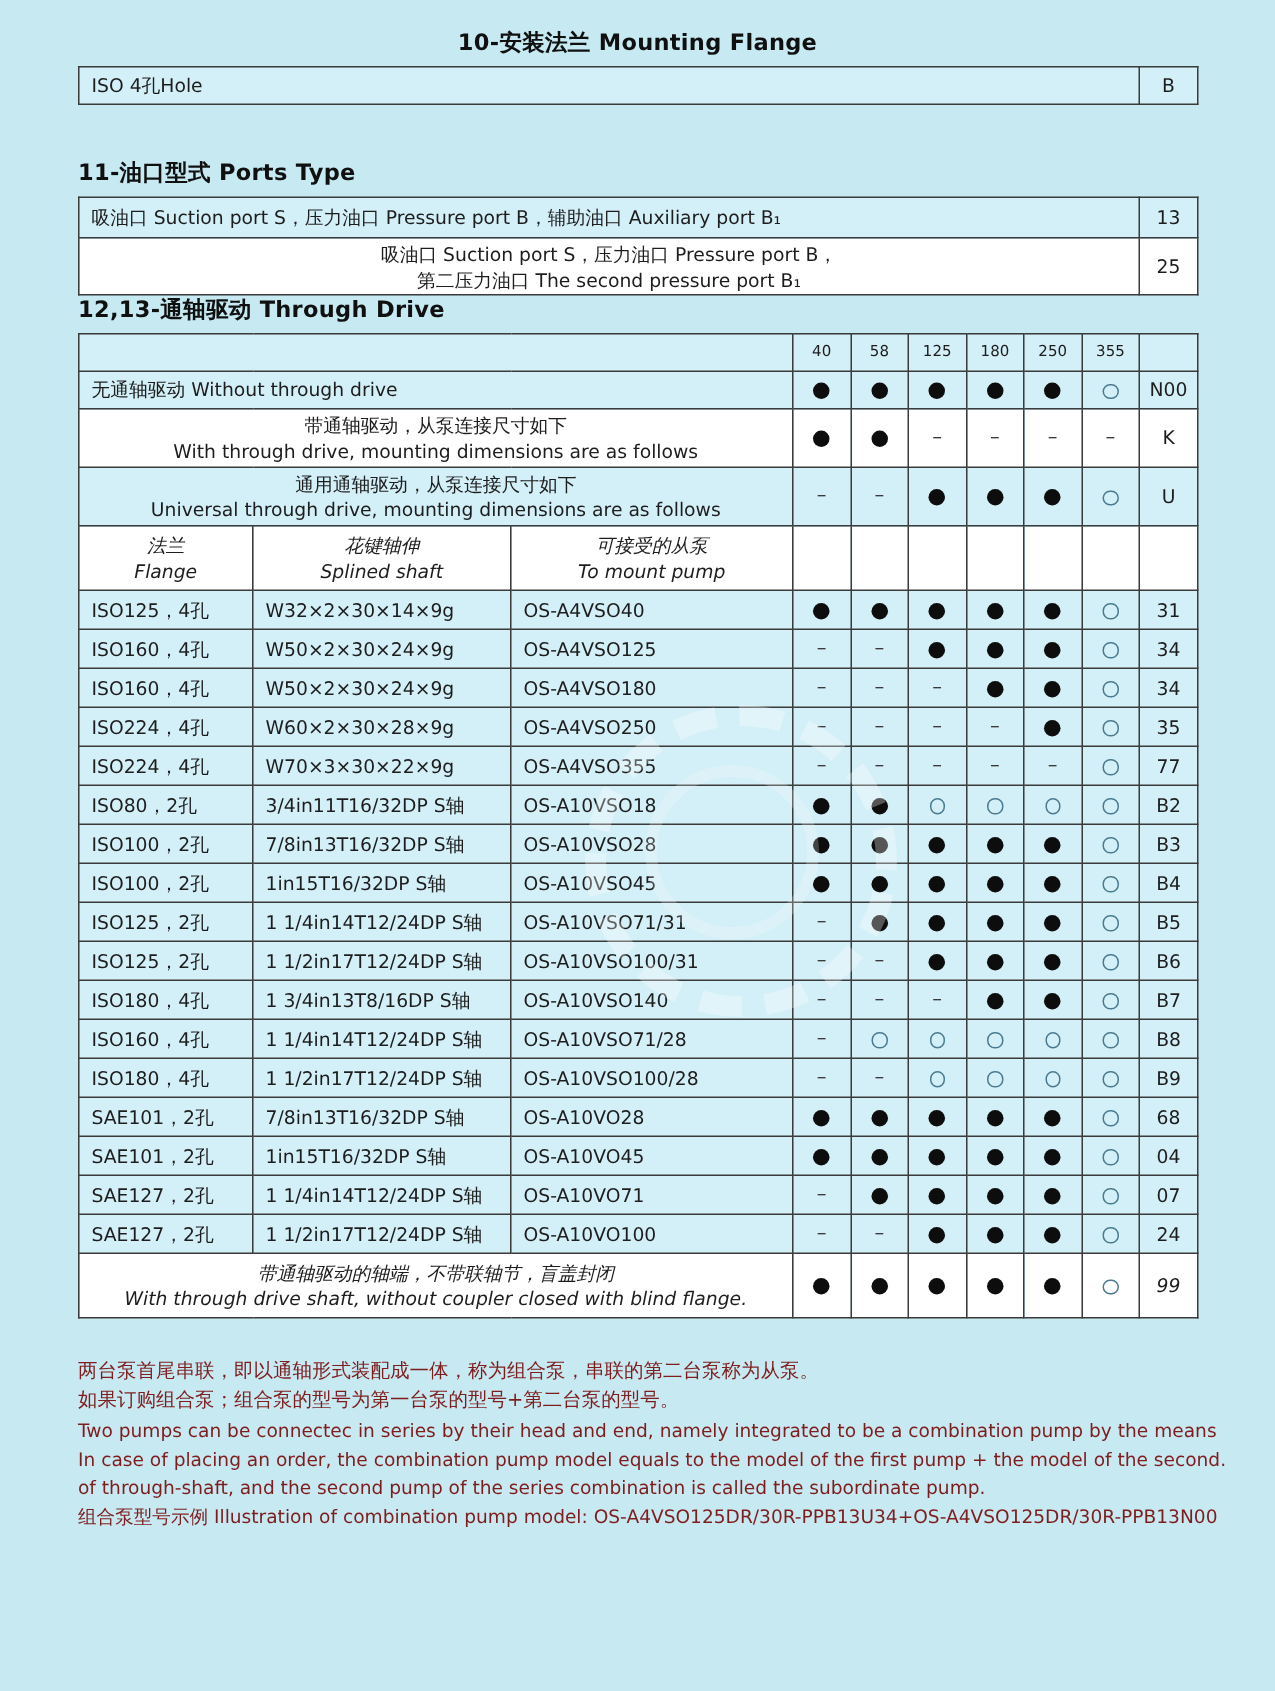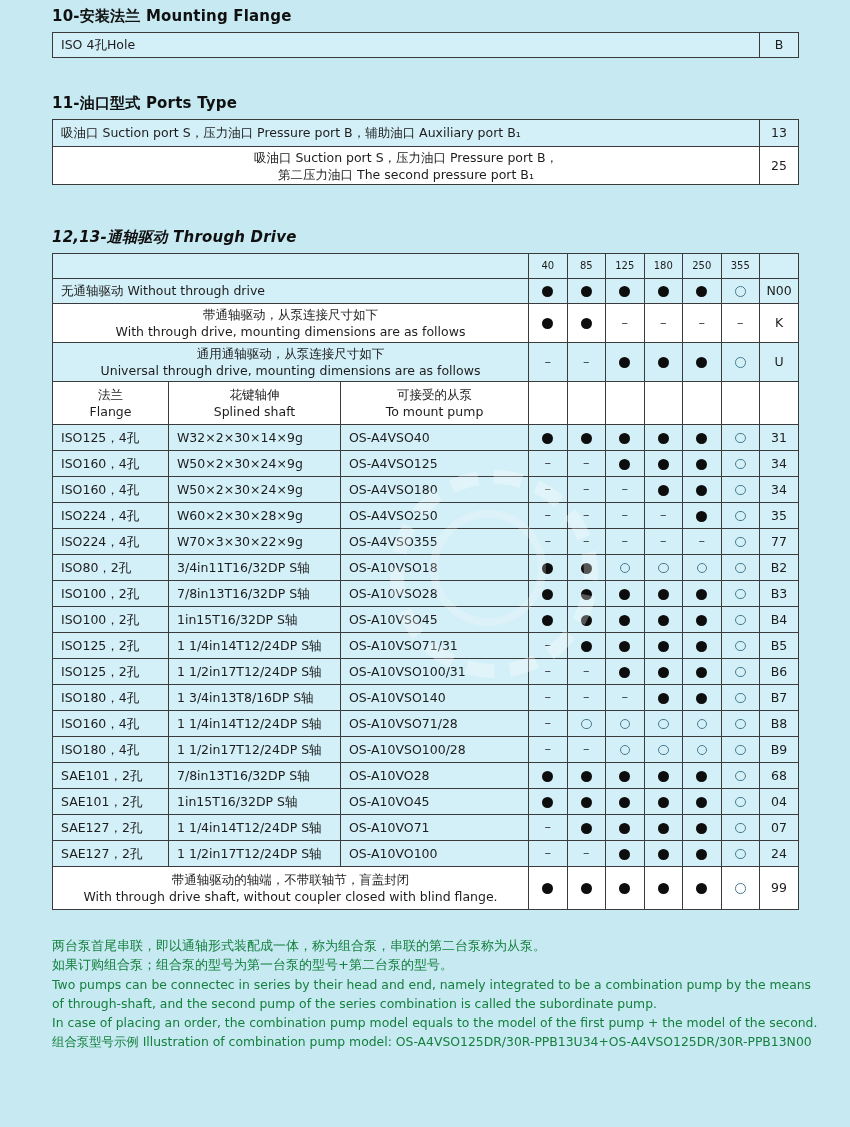--- a/index.html
+++ b/index.html
@@ -8,51 +8,51 @@
     background:#c6e9f2;
     font-family:"DejaVu Sans","Liberation Sans",sans-serif;
     color:#1d1d1d;
     position:relative;
   }
   .page{position:relative;padding:7px 52px 0 52px;width:746px;}
   .section-title{
     font-size:15px;font-weight:bold;color:#101010;
     margin:0 0 6px 0;letter-spacing:0.2px;
   }
-  .mt-s10{margin-top:0;}
+  .mt-s10{margin-top:12px;text-align:center;}
   .mt-s11{margin-top:36px;}
-  .mt-s12{margin-top:43px;font-style:italic;}
+  .mt-s12{}
   table{
     border-collapse:collapse;width:746px;table-layout:fixed;
     border:1.5px solid #3b3b3b;
   }
   td{
     border:1px solid #3b3b3b;
     font-size:12.5px;line-height:1.25;
     padding:0 8px;vertical-align:middle;
     overflow:hidden;white-space:nowrap;
   }
   .shade-blue{background:#d3eff7;}
   .shade-white{background:#ffffff;}
   .code-cell{text-align:center;padding:0 1px;}
   .avail-cell{text-align:center;padding:0;}
   .size-head{text-align:center;font-size:10px;}
   .h24 td{height:24px;}
   .h25 td{height:25px;}
   .h26 td{height:26px;}
   .h37 td{height:37px;}
   .h38 td{height:38px;}
-  .h42 td{height:42px;}
+  .h42 td{height:42px;font-style:italic;}
   .dot{display:inline-block;vertical-align:middle;border-radius:50%;}
   .dot-filled{width:11px;height:11px;background:#0d0d0d;}
   .dot-open{width:8.5px;height:8.5px;border:1.6px solid #4a7b91;background:transparent;}
   .dash{color:#3a3a3a;font-size:13px;}
   .two-line div{line-height:17px;text-align:center;}
   .notes{margin-top:26px;}
-  .notes div{font-size:12.4px;line-height:19.3px;white-space:nowrap;color:#15803d;}
+  .notes div{font-size:12.4px;line-height:19.3px;white-space:nowrap;color:#7f1d1d;}
   .notes .zh{font-size:13px;}
   .watermark{
     position:absolute;pointer-events:none;z-index:3;
     border-radius:50%;
   }
   .wm1{left:390px;top:470px;width:180px;height:180px;border:14px dashed rgba(255,255,255,0.30);}
   .wm2{left:430px;top:510px;width:100px;height:100px;border:8px solid rgba(255,255,255,0.22);}
 </style>
 </head>
 <body>
@@ -108,21 +108,21 @@
         <col style="width:38.5px">
       <col style="width:38.5px">
         <col style="width:38.5px">
         <col style="width:38.5px">
       <col style="width:39px">
     </colgroup>
     <tbody>
       <tr class="h24">
         <td class="shade-blue" colspan="3"></td>
         <td class="shade-blue size-head">40</td>
-        <td class="shade-blue size-head">85</td>
+        <td class="shade-blue size-head">58</td>
         <td class="shade-blue size-head">125</td>
         <td class="shade-blue size-head">180</td>
         <td class="shade-blue size-head">250</td>
         <td class="shade-blue size-head">355</td>
         <td class="shade-blue code-cell"></td>
       </tr>
     </tbody>
     <tbody id="drive-rows">
         <tr class="h24">
           <td colspan="3" class="shade-blue">
@@ -406,18 +406,18 @@
           <td class="avail-cell shade-white"><span class="dot dot-open"></span></td>
           <td class="code-cell shade-white">99</td>
         </tr>
       </tbody>
   </table>
 
   <div class="notes">
     <div class="zh">两台泵首尾串联，即以通轴形式装配成一体，称为组合泵，串联的第二台泵称为从泵。</div>
     <div class="zh">如果订购组合泵；组合泵的型号为第一台泵的型号+第二台泵的型号。</div>
     <div>Two pumps can be connectec in series by their head and end, namely integrated to be a combination pump by the means</div>
+    <div>In case of placing an order, the combination pump model equals to the model of the first pump + the model of the second.</div>
     <div>of through-shaft, and the second pump of the series combination is called the subordinate pump.</div>
-    <div>In case of placing an order, the combination pump model equals to the model of the first pump + the model of the second.</div>
     <div>组合泵型号示例  Illustration of combination pump model: OS-A4VSO125DR/30R-PPB13U34+OS-A4VSO125DR/30R-PPB13N00</div>
   </div>
 
 </div>
 
 </body></html>

